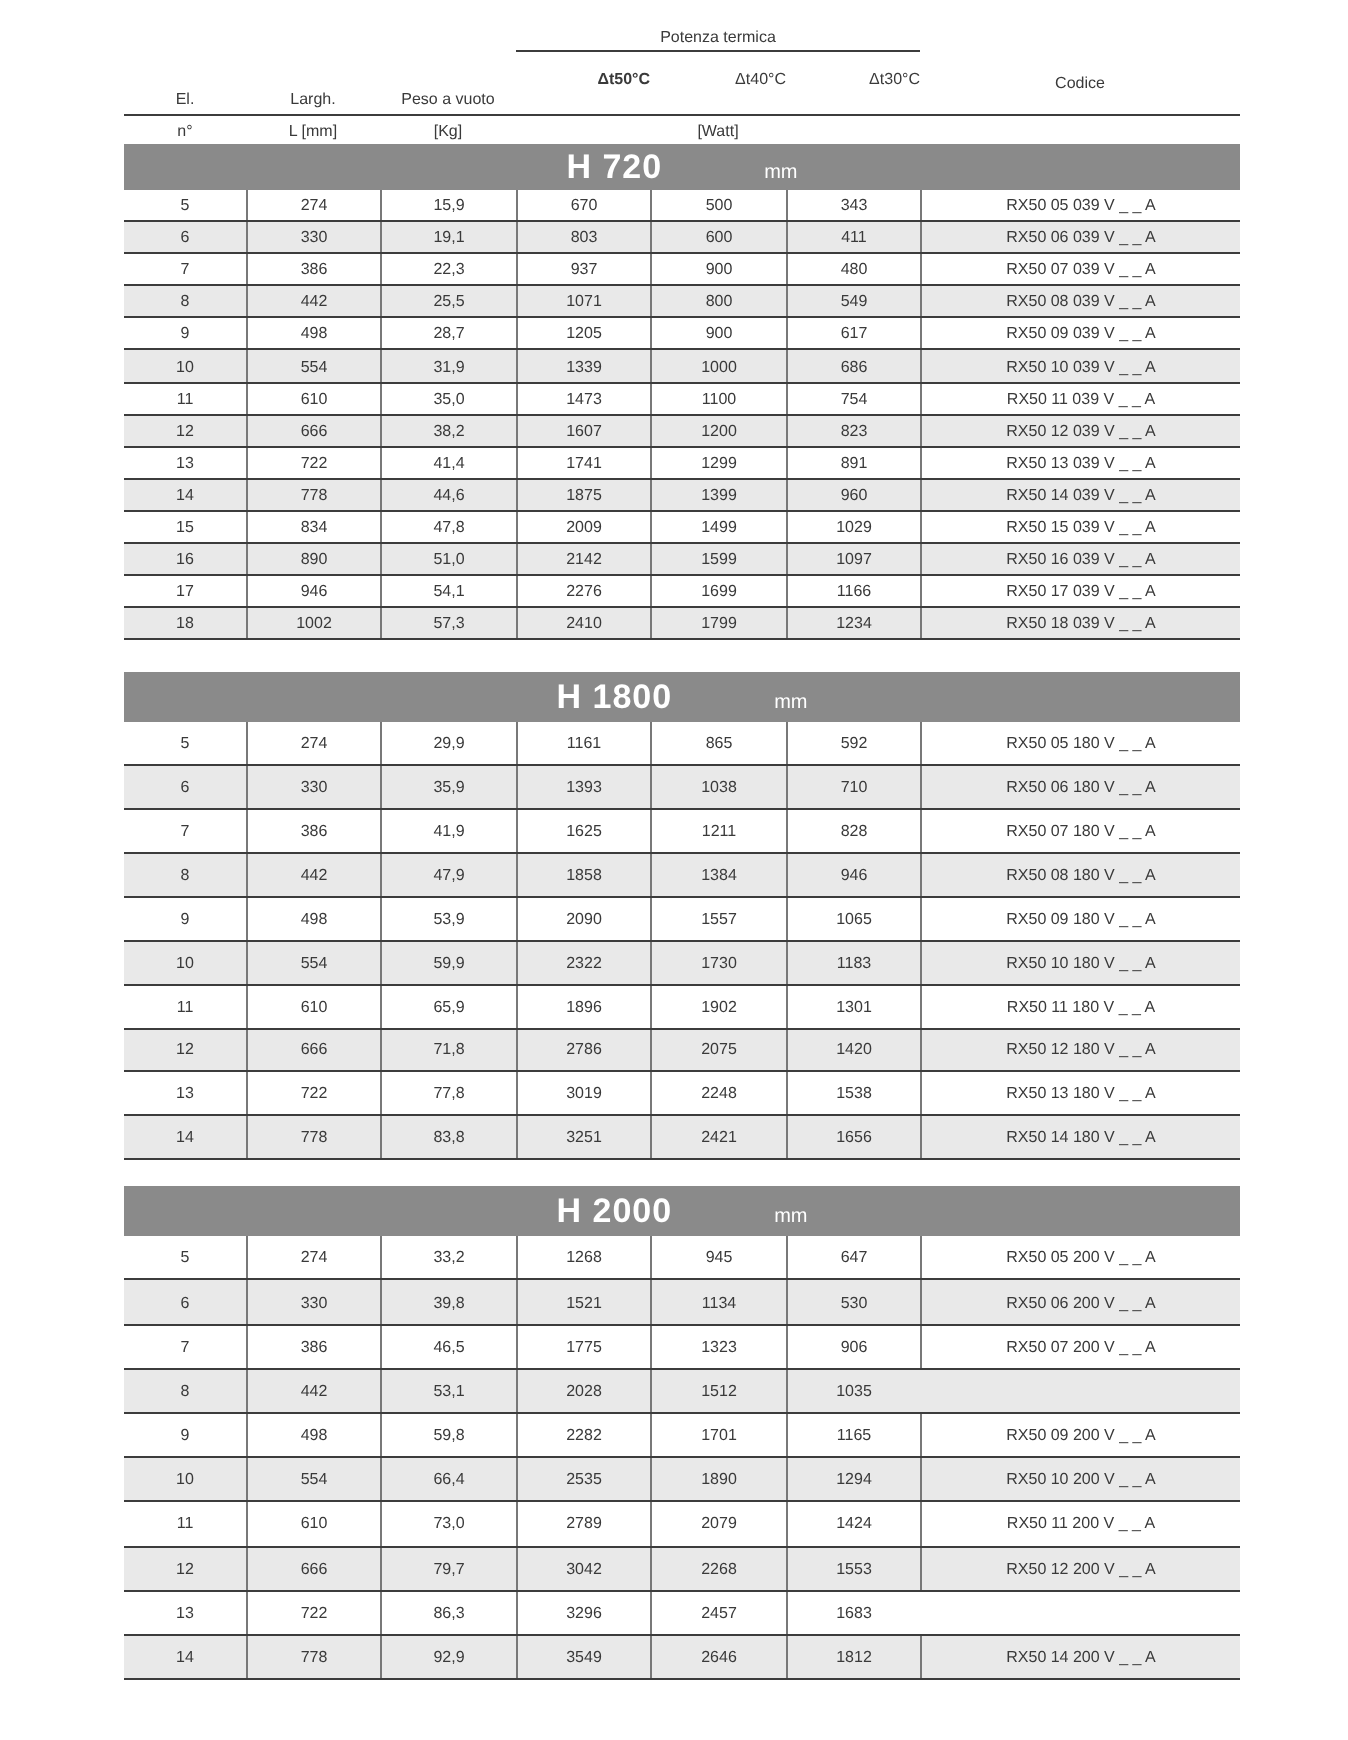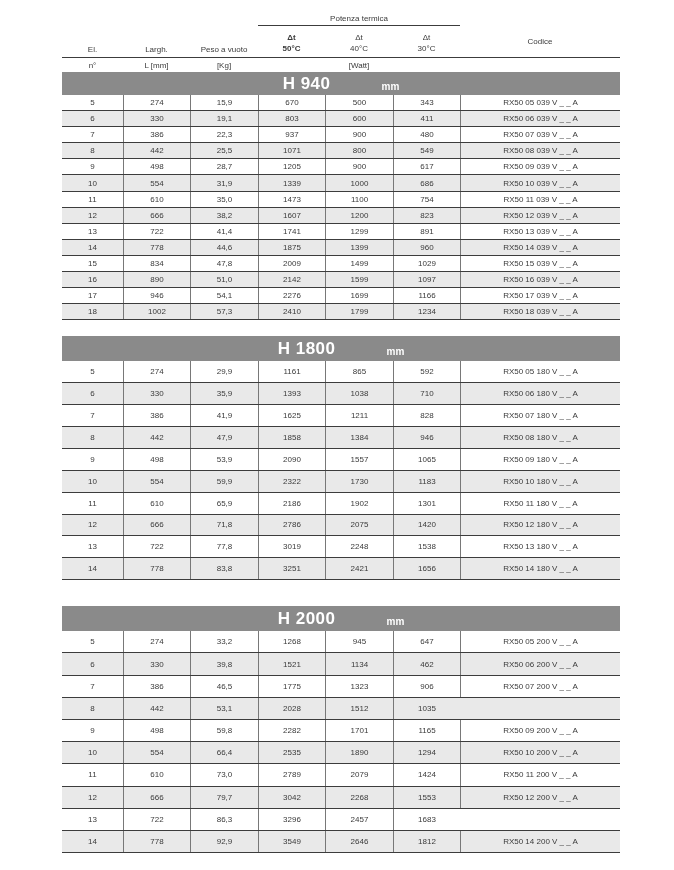--- a/index.html
+++ b/index.html
@@ -23,37 +23,37 @@
 
   
   .hdr-group-row{height:14px;}
   .hdr-group{
     grid-column:4/7;text-align:center;font-size:8px;
     border-bottom:1px solid var(--border-dark);padding-bottom:2px;
     align-self:end;
   }
   .hdr-cols{height:32px;border-bottom:1.5px solid var(--border-dark);}
   .hc{display:flex;align-items:flex-end;justify-content:center;font-size:8px;padding-bottom:3px;}
-  .hc-dt{flex-direction:column;justify-content:flex-end;align-items:center;line-height:1.3;}
+  .hc-dt{flex-direction:row;justify-content:flex-end;align-items:center;line-height:1.3;}
   .hc-code{align-items:center;padding-bottom:0;}
   .bold{font-weight:bold;}
   .hdr-units{height:14px;font-size:8px;align-items:center;}
   .hdr-units > div{text-align:center;}
   .u-watt{grid-column:4/7;}
 
   
   .banner{
     height:23px;background:var(--banner-bg);color:var(--banner-text);
     display:flex;align-items:baseline;justify-content:center;gap:6px;
   }
   .sec-h1800 .banner,.sec-h2000 .banner{height:25px;}
   .sec-h1800{margin-top:16px;}
-  .sec-h2000{margin-top:26px;}
+  .sec-h2000{margin-top:13px;}
   .banner-title{font-size:17px;font-weight:bold;letter-spacing:.5px;align-self:center;}
-  .banner-unit{font-size:10px;font-weight:bold;align-self:center;margin-top:6px;padding-left:45px;}
+  .banner-unit{font-size:10px;font-weight:normal;align-self:center;margin-top:6px;padding-left:45px;}
 
   .trow{
     display:grid;grid-template-columns:61px 67px 68px 67px 68px 67px 160px;
     height:16.1px;border-bottom:1px solid var(--border-dark);
   }
   .sec-h1800 .trow{height:21.9px;}
   .sec-h2000 .trow{height:22.2px;}
   .trow.stripe{background:var(--stripe);}
   .cell{
     display:flex;align-items:center;justify-content:center;
@@ -94,21 +94,21 @@
       <div>n°</div>
       <div>L [mm]</div>
       <div>[Kg]</div>
       <div class="u-watt">[Watt]</div>
       <div></div>
     </div>
 
     <div id="sections">
         <div class="section sec-h940">
           <div class="banner">
-            <span class="banner-title">H 940</span>
+            <span class="banner-title">H 720</span>
             <span class="banner-unit">mm</span>
           </div>
           <div class="trow">
             <div class="cell c0">5</div>
             <div class="cell c1">274</div>
             <div class="cell c2">15,9</div>
             <div class="cell c3">670</div>
             <div class="cell c4">500</div>
             <div class="cell c5">343</div>
             <div class="cell c6">RX50 05 039 V _ _ A</div>
@@ -287,21 +287,21 @@
             <div class="cell c2">59,9</div>
             <div class="cell c3">2322</div>
             <div class="cell c4">1730</div>
             <div class="cell c5">1183</div>
             <div class="cell c6">RX50 10 180 V _ _ A</div>
           </div>
           <div class="trow">
             <div class="cell c0">11</div>
             <div class="cell c1">610</div>
             <div class="cell c2">65,9</div>
-            <div class="cell c3">2186</div>
+            <div class="cell c3">1896</div>
             <div class="cell c4">1902</div>
             <div class="cell c5">1301</div>
             <div class="cell c6">RX50 11 180 V _ _ A</div>
           </div>
           <div class="trow stripe">
             <div class="cell c0">12</div>
             <div class="cell c1">666</div>
             <div class="cell c2">71,8</div>
             <div class="cell c3">2786</div>
             <div class="cell c4">2075</div>
@@ -340,21 +340,21 @@
             <div class="cell c4">945</div>
             <div class="cell c5">647</div>
             <div class="cell c6">RX50 05 200 V _ _ A</div>
           </div>
           <div class="trow stripe">
             <div class="cell c0">6</div>
             <div class="cell c1">330</div>
             <div class="cell c2">39,8</div>
             <div class="cell c3">1521</div>
             <div class="cell c4">1134</div>
-            <div class="cell c5">462</div>
+            <div class="cell c5">530</div>
             <div class="cell c6">RX50 06 200 V _ _ A</div>
           </div>
           <div class="trow">
             <div class="cell c0">7</div>
             <div class="cell c1">386</div>
             <div class="cell c2">46,5</div>
             <div class="cell c3">1775</div>
             <div class="cell c4">1323</div>
             <div class="cell c5">906</div>
             <div class="cell c6">RX50 07 200 V _ _ A</div>

